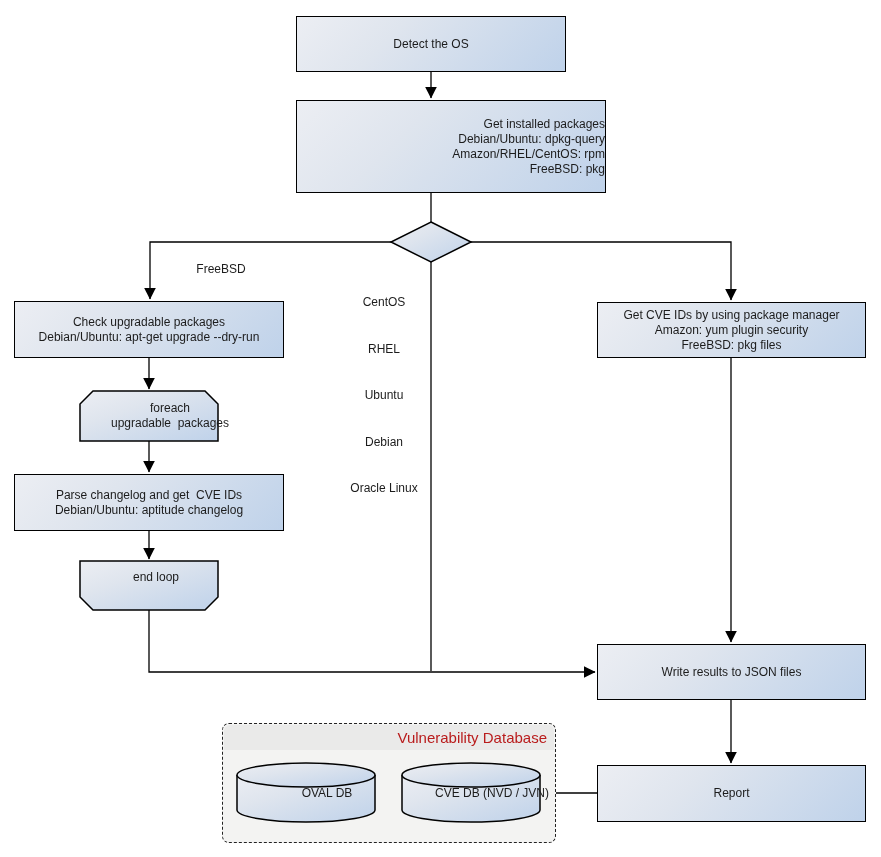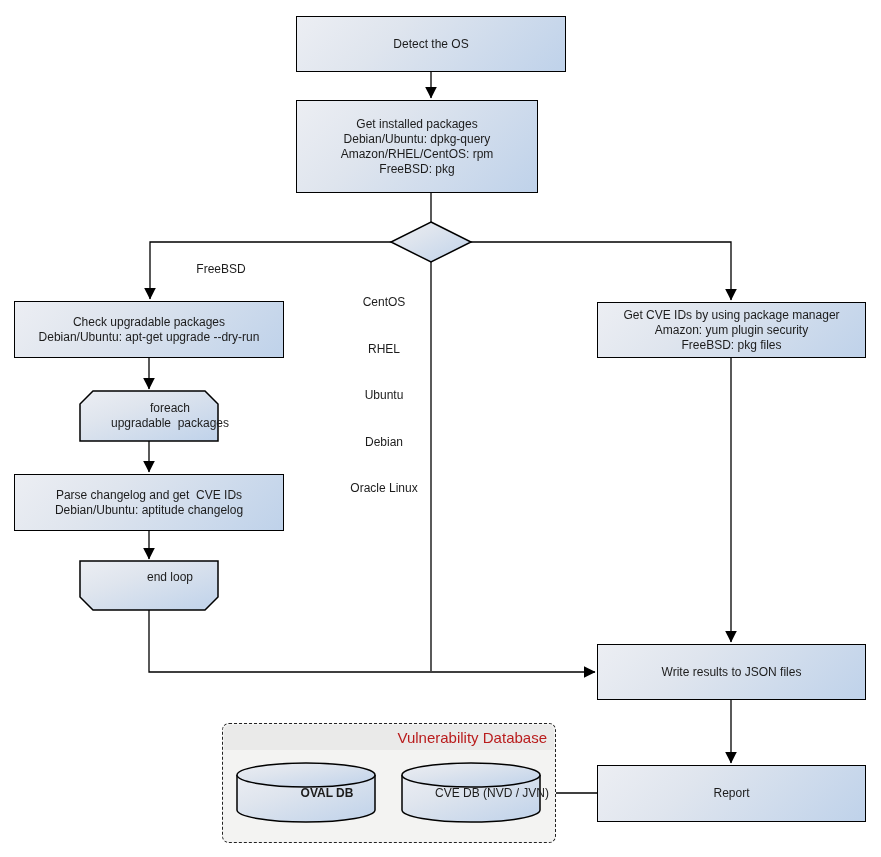--- a/index.html
+++ b/index.html
@@ -87,21 +87,21 @@
     <g>
       <path d="M402,775 L402,810 A69,12 0 0 0 540,810 L540,775" fill="url(#gradNode)" stroke="#000" stroke-width="1.5"></path>
       <ellipse cx="471" cy="775" rx="69" ry="12" fill="url(#gradNode)" stroke="#000" stroke-width="1.5"></ellipse>
     </g>
   </svg>
 
   <div class="node" style="left:296px;top:16px;width:270px;height:56px;">
     <span>Detect the OS</span>
   </div>
 
-  <div class="node" style="left:296px;top:100px;width:242px;height:93px;">
+  <div class="node" style="left:296px;top:100px;width:310px;height:93px;align-items:flex-end;">
     <span>Get installed packages</span>
     <span>Debian/Ubuntu: dpkg-query</span>
     <span>Amazon/RHEL/CentOS: rpm</span>
     <span>FreeBSD: pkg</span>
   </div>
 
   <div class="node" style="left:14px;top:301px;width:270px;height:57px;">
     <span>Check upgradable packages</span>
     <span>Debian/Ubuntu: apt-get upgrade --dry-run</span>
   </div>
@@ -123,25 +123,25 @@
 
   <div class="node" style="left:597px;top:765px;width:269px;height:57px;">
     <span>Report</span>
   </div>
 
   <div class="overlay" style="left:80px;top:391px;width:138px;height:50px;">
     <span>foreach</span>
     <span>upgradable  packages</span>
   </div>
 
-  <div class="overlay" style="left:80px;top:561px;width:138px;height:32px;text-align:center;">
+  <div class="overlay" style="left:66px;top:561px;width:138px;height:32px;text-align:center;">
     <span>end loop</span>
   </div>
 
-  <div class="overlay" style="left:237px;top:781px;width:138px;height:24px;font-weight:bold;">
+  <div class="overlay" style="left:237px;top:781px;width:138px;height:24px;">
     <span>OVAL DB</span>
   </div>
 
   <div class="overlay" style="left:402px;top:781px;width:138px;height:24px;">
     <span>CVE DB (NVD / JVN)</span>
   </div>
 
   <div class="edge-label" style="left:186px;top:262px;width:70px;">FreeBSD</div>
 
   <div class="edge-label" style="left:334px;top:264px;width:100px;">

